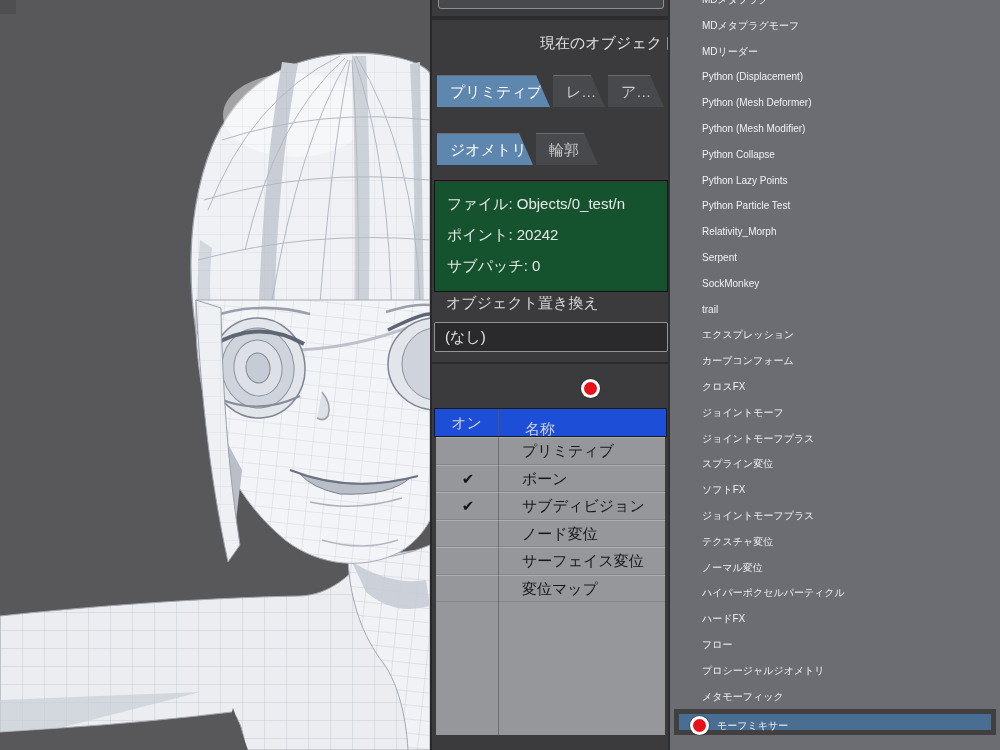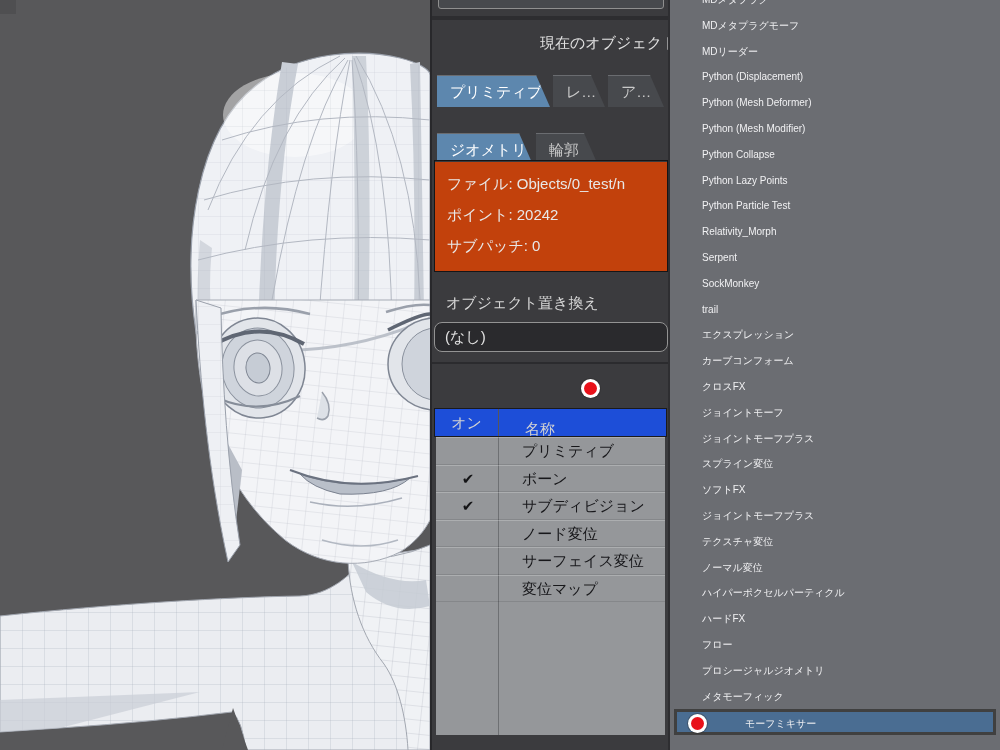--- a/index.html
+++ b/index.html
@@ -15,21 +15,21 @@
   .cutoff-btn{position:absolute;left:6px;top:-19px;width:226px;height:28px;background:#47494d;
     border:1px solid #8f8f8f;border-radius:3px;}
   .props-sep{position:absolute;left:0;top:16px;width:100%;height:4px;background:#2d2d30;}
   .cur-obj{position:absolute;right:0px;top:34px;width:128px;height:20px;overflow:hidden;
     white-space:nowrap;color:#e2e2e2;}
   .tabrow{position:absolute;left:0;height:32px;width:100%;}
   .tab{position:absolute;top:0;height:32px;line-height:32px;padding-left:13px;color:#c9c9c9;
     background:#47494d;clip-path:polygon(0 0,calc(100% - 14px) 0,100% 100%,0 100%);
     border-top:1px solid #6a6c70;white-space:nowrap;overflow:hidden;}
   .tab.sel{background:#5d87ae;color:#ffffff;}
-  .infobox{position:absolute;left:2px;top:160px;width:234px;height:112px;background:#c2410c;
+  .infobox{position:absolute;left:2px;top:180px;width:234px;height:112px;background:#14532d;
     border:1px solid #151517;box-shadow:inset 0 1px 0 #3a3a3d;color:#e8e8e8;padding:12px 0 0 12px;}
   .infoline{height:31px;line-height:22px;white-space:nowrap;overflow:hidden;}
   .plain-label{position:absolute;left:14px;top:294px;color:#d8d8d8;}
   .field-btn{position:absolute;left:2px;width:234px;height:30px;background:#2a2a2d;
     border:1px solid #939393;border-radius:2px;line-height:28px;padding-left:10px;color:#e3e3e3;}
   .groove{position:absolute;left:0;top:362px;width:100%;height:2px;background:#2b2b2e;}
   .add-mod-btn{position:absolute;left:4px;top:374px;width:230px;height:29px;background:#3a3a3d;
     border:1px solid #a2a2a2;border-radius:2px;line-height:27px;padding-left:10px;color:#f0f0f0;}
   .red-dot{display:inline-block;width:13px;height:13px;border-radius:50%;background:#e8111a;
     box-shadow:0 0 0 3px #ffffff,0 0 0 4px rgba(40,40,40,.35);}
@@ -48,22 +48,22 @@
   .mod-row .check{position:absolute;left:20px;top:0;width:24px;text-align:center;
     font-weight:bold;color:#141416;}
   .mod-row .mname{position:absolute;left:86px;top:0;white-space:nowrap;}
 
   
   #modmenu{position:absolute;left:668px;top:0;width:332px;height:750px;background:#6b6d72;
     border-left:2px solid #2e2e31;overflow:hidden;}
   #menu-list{position:absolute;left:0;top:-13px;width:100%;}
   .menu-item{position:relative;height:25.8px;line-height:25.8px;padding-left:32px;
     color:#f1f1f3;font-size:10px;white-space:nowrap;}
-  .menu-item.selected{background:#4a6d92;border:3px solid #404040;margin:0 4px;
-    padding-left:42px;height:25.8px;line-height:24px;}
+  .menu-item.selected{background:#4a6d92;border:5px solid #404040;margin:0 4px;
+    padding-left:12px;height:25.8px;line-height:24px;}
   .menu-item .red-dot{position:absolute;left:14px;top:5px;}
   .menu-item.selected .item-label{margin-left:26px;}
 </style>
 </head>
 <body>
 
 <div id="viewport">
   <svg width="430" height="750" viewBox="0 0 430 750">
     <defs>
       <pattern id="mesh" width="22" height="18" patternUnits="userSpaceOnUse">
@@ -159,21 +159,21 @@
     <div class="tab" style="left:104px;width:62px;">輪郭</div>
   </div>
 
   <div class="infobox">
     <div class="infoline">ファイル: Objects/0_test/n</div>
     <div class="infoline">ポイント: 20242</div>
     <div class="infoline">サブパッチ: 0</div>
   </div>
 
   <div class="plain-label">オブジェクト置き換え</div>
-  <div class="field-btn" style="top:322px;border-radius:8px;">(なし)</div>
+  <div class="field-btn" style="top:322px;">(なし)</div>
 
   <div class="groove"></div>
 
   <span class="red-dot" id="add-mod-dot"></span>
 
   <div class="mod-table-head">
     <div class="c-on">オン</div>
     <div class="c-name">名称</div>
   </div>
   <div class="mod-table-body" id="mod-table-body">

